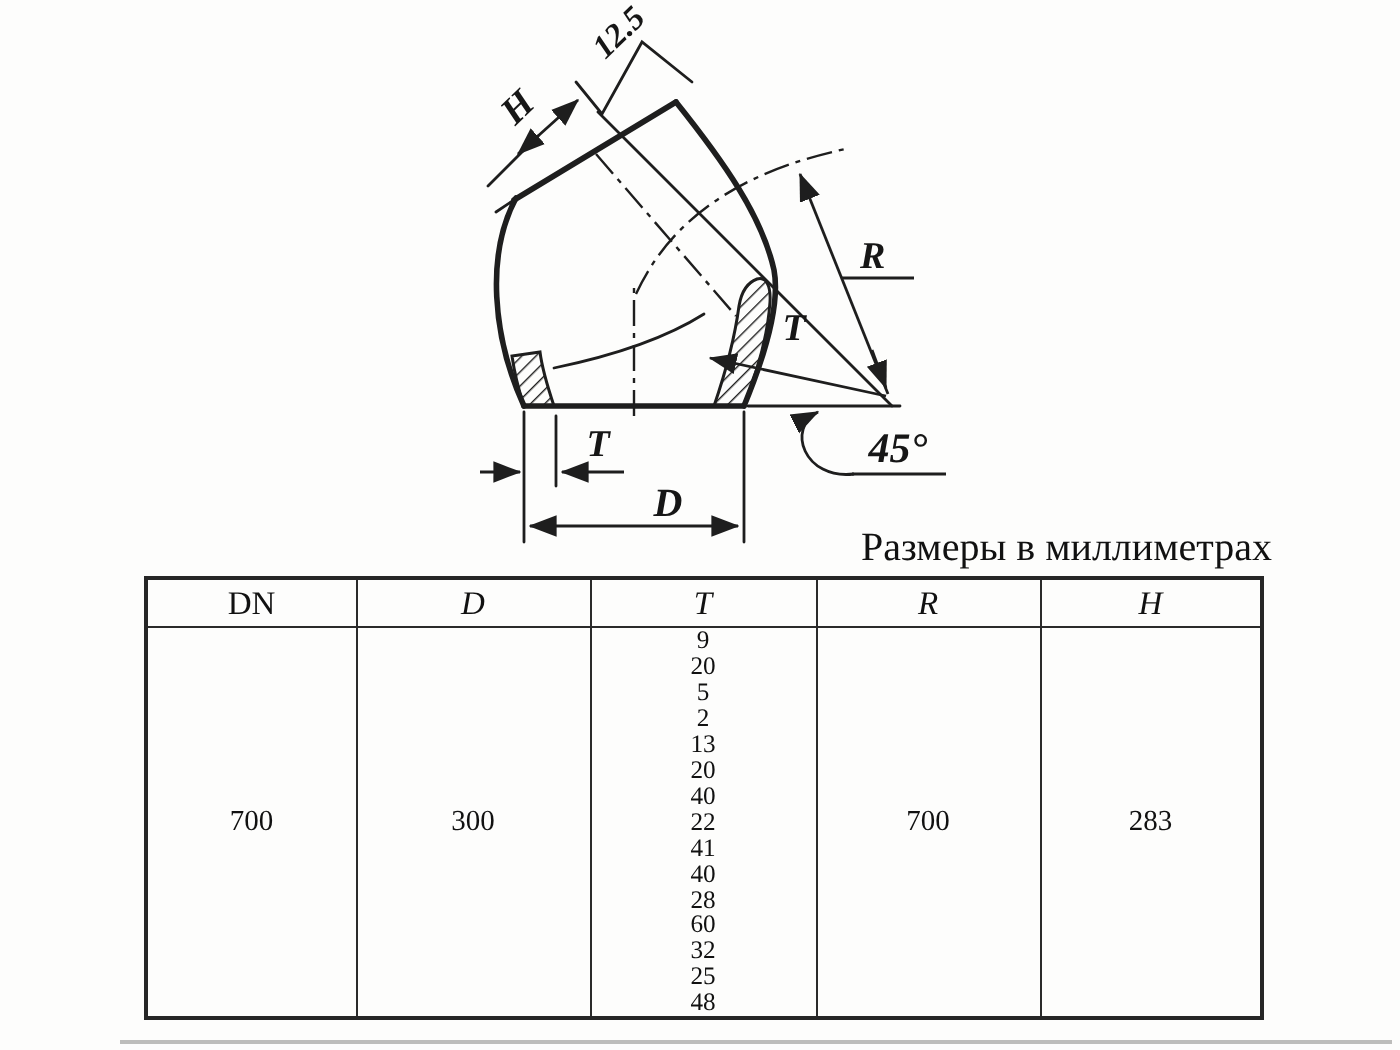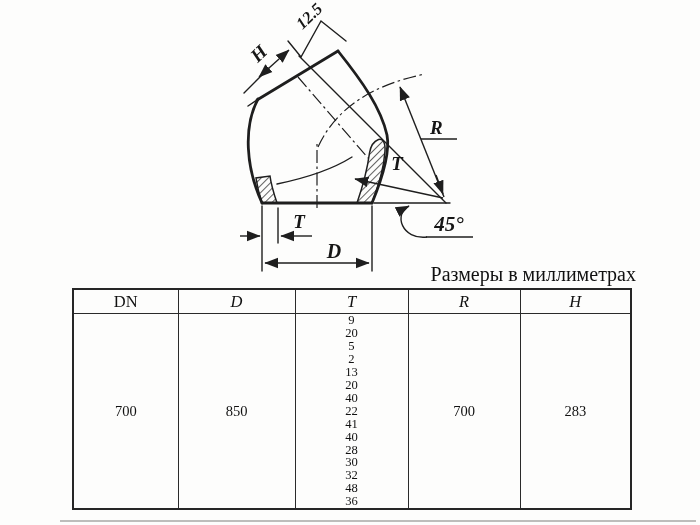--- a/index.html
+++ b/index.html
@@ -102,38 +102,38 @@
     <tbody>
         <tr class="hdr">
       <td>DN</td>
       <td class="it">D</td>
       <td class="it">T</td>
       <td class="it">R</td>
       <td class="it">H</td>
     </tr>
     <tr class="body">
       <td>700</td>
-      <td>850</td>
+      <td>300</td>
       <td>
         <div class="tvals">
               <div>9</div>
               <div>20</div>
               <div>5</div>
               <div>2</div>
               <div>13</div>
               <div>20</div>
               <div>40</div>
               <div>22</div>
               <div>41</div>
               <div>40</div>
               <div>28</div>
-              <div>30</div>
+              <div>60</div>
               <div>32</div>
+              <div>25</div>
               <div>48</div>
-              <div>36</div>
             </div>
       </td>
       <td>700</td>
       <td>283</td>
     </tr>
   </tbody>
     </table>
 
   <div id="under-rule"></div>
 </div>

